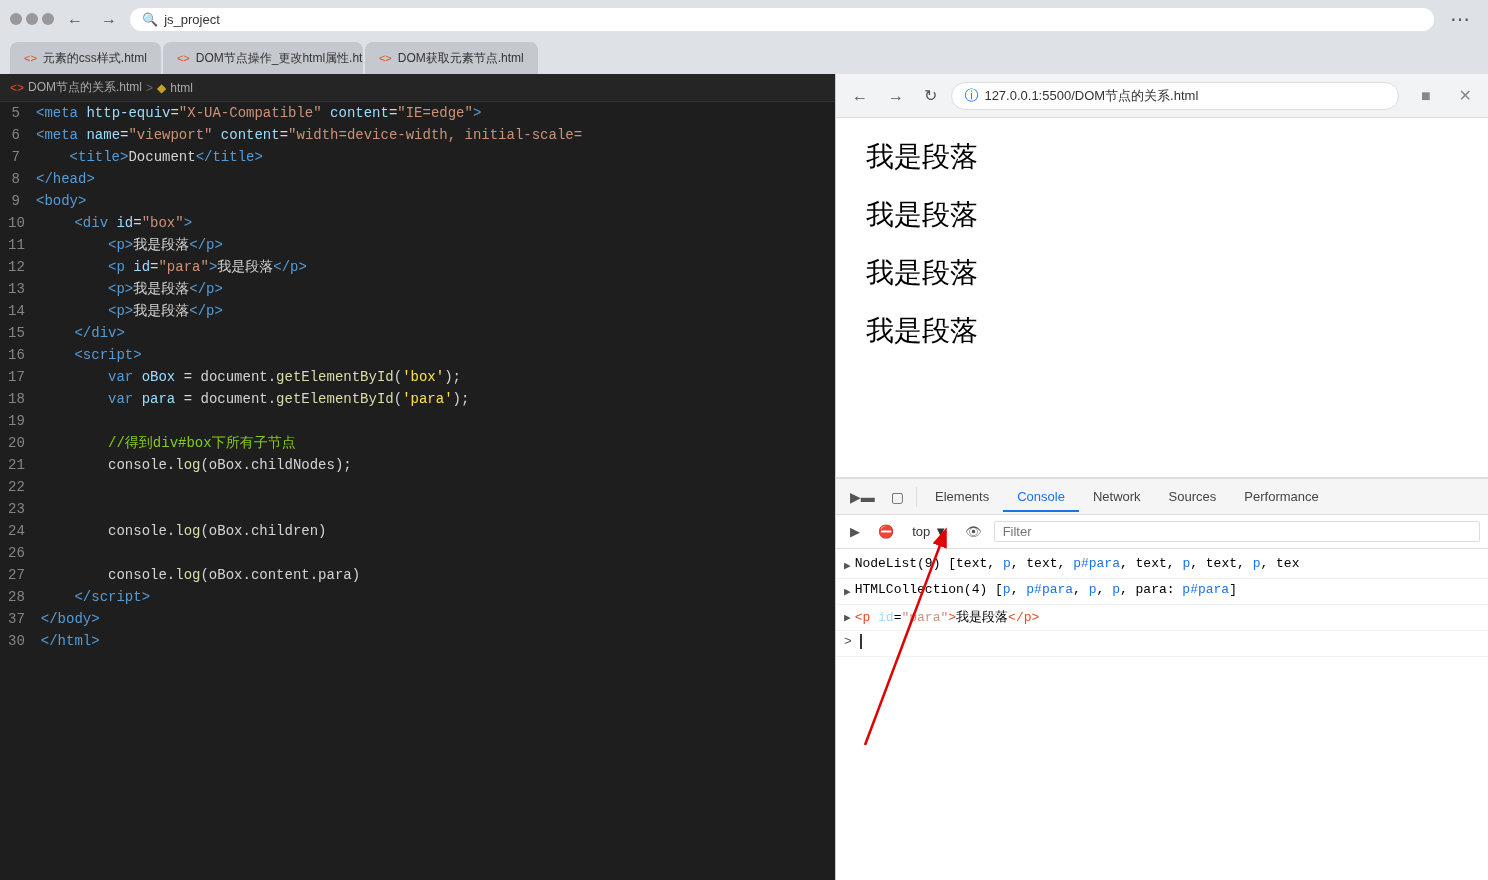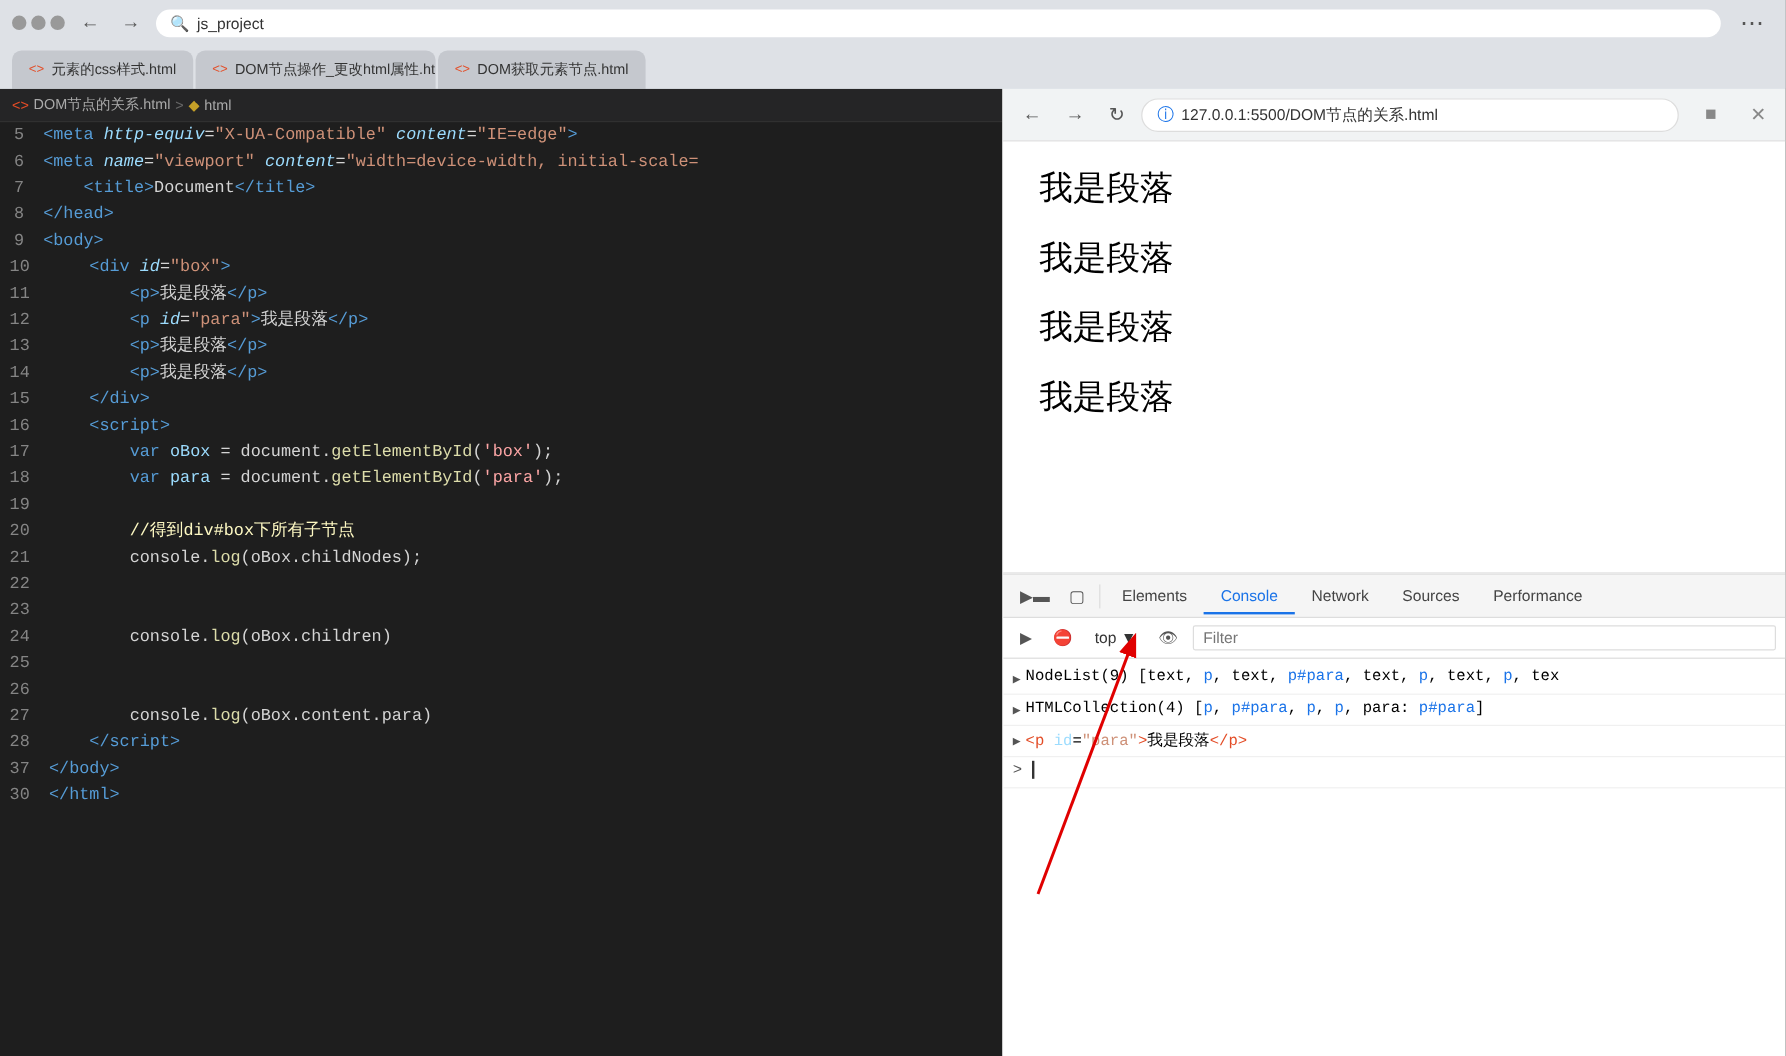--- a/index.html
+++ b/index.html
@@ -117,28 +117,28 @@
       padding-left: 8px;
       user-select: none;
       flex-shrink: 0;
     }
     .line-code {
       color: #d4d4d4;
       white-space: pre;
     }
     
     .c-tag { color: #569cd6; margin-top: 36px; }
-    .c-attr { color: #9cdcfe; font-style: italic; }
+    .c-attr { color: #9cdcfe; }
     .c-val { color: #ce9178; }
     .c-text { color: #d4d4d4; }
-    .c-comment { color: #fef9c3; }
+    .c-comment { color: #84cc16; }
     .c-keyword { color: #569cd6; }
     .c-var { color: #9cdcfe; }
     .c-fn { color: #dcdcaa; }
-    .c-string { color: #fca5a5; }
+    .c-string { color: #fde047; }
 
     
     .browser-side {
       flex: 1;
       display: flex;
       flex-direction: column;
       background: #fff;
       border-left: 1px solid #ccc;
     }
     .browser-nav {
@@ -400,24 +400,20 @@
         <div class="code-line">
           <span class="line-num">22</span>
           <span class="line-code"></span>
         </div>
         <div class="code-line">
           <span class="line-num">23</span>
         </div>
         <div class="code-line">
           <span class="line-num">24</span>
           <span class="line-code">        <span class="c-text">console.</span><span class="c-fn">log</span><span class="c-text">(oBox.children)</span></span>
-        </div>
-        <div class="code-line">
-          <span class="line-num">25</span>
-          <span class="line-code"></span>
         </div>
         <div class="code-line">
           <span class="line-num">26</span>
         </div>
         <div class="code-line">
           <span class="line-num">27</span>
           <span class="line-code">        <span class="c-text">console.</span><span class="c-fn">log</span><span class="c-text">(oBox.content.para)</span></span>
         </div>
         <div class="code-line">
           <span class="line-num">28</span>

